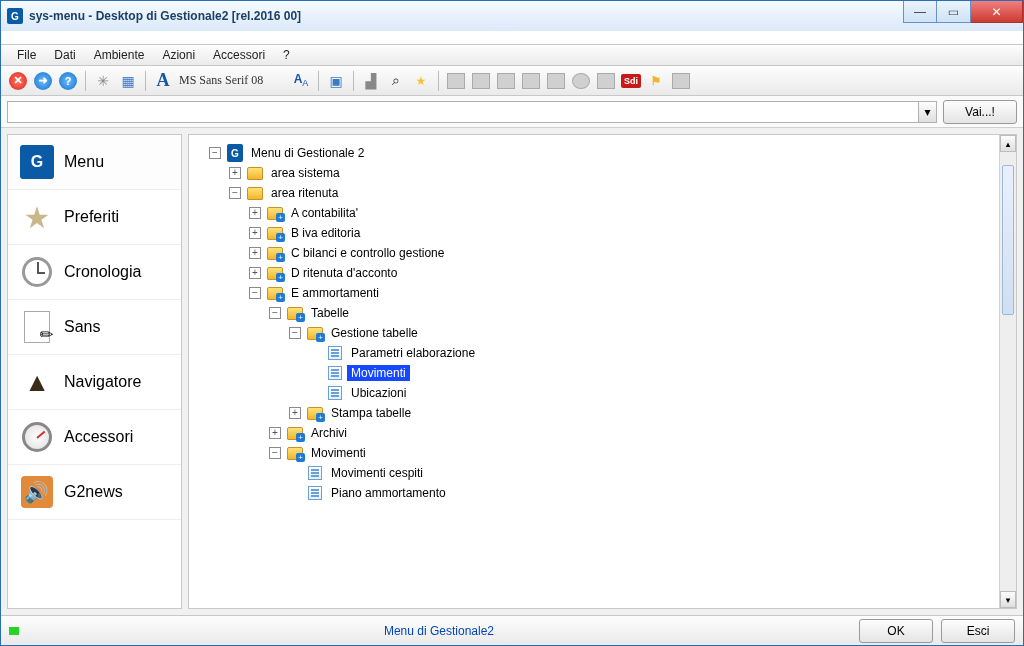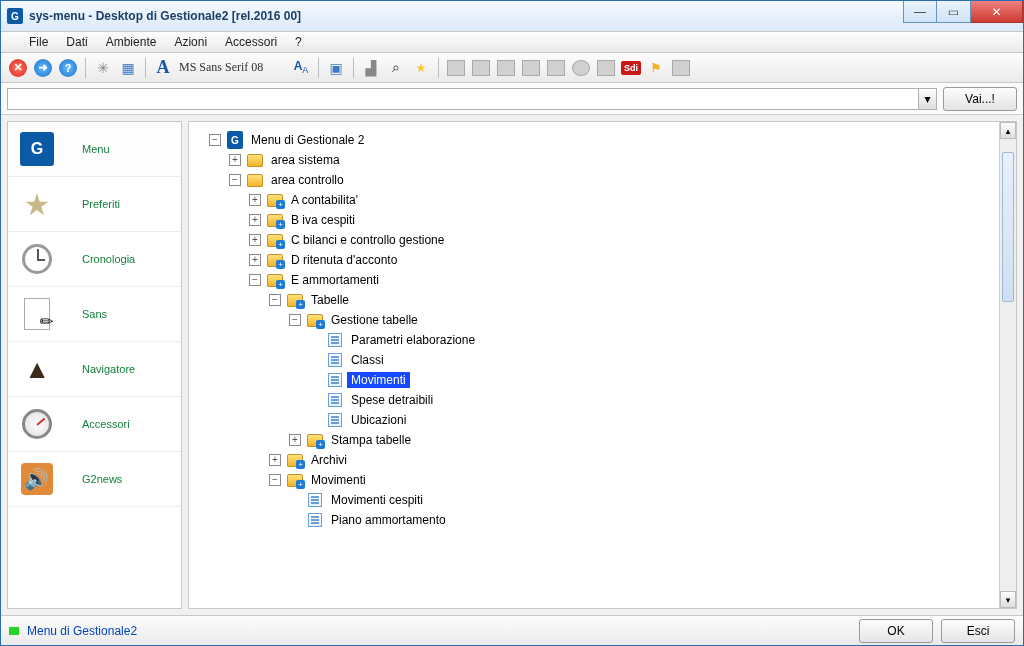--- a/index.html
+++ b/index.html
@@ -9,21 +9,21 @@
 
 .titlebar { height: 30px; background: linear-gradient(#f5faff,#dbe9f9); display: flex; align-items: center; padding-left: 6px; }
 .titlebar .app-icon { width:16px; height:16px; background:#0a5aa6; color:#fff; display:flex; align-items:center; justify-content:center; font-weight:bold; font-size:10px; margin-right:6px; border-radius:2px;}
 .titlebar .title { color:#1b3f66; flex:1;font-weight:bold; }
 .win-btns { display:flex; height:100%; }
 .win-btn { width:34px; height:22px; margin-top:0; border:1px solid #6693c4; border-top:none; display:flex; align-items:center; justify-content:center; background:linear-gradient(#eaf3fc,#cfe3f6); cursor:pointer;}
 .win-btn.close { width:52px; background:linear-gradient(#f08080,#cc3b2f); color:#fff; border-color:#a33; }
 .win-btn:not(.close){ color:#3a3a3a;}
 .win-btn + .win-btn { border-left:none;}
 
-.menubar { height:22px; background:linear-gradient(#fdfdfd,#eaeaea); border-top:1px solid #c8c8c8; border-bottom:1px solid #c8c8c8; display:flex; align-items:center; padding-left:20px; gap:2px;}
+.menubar { height:22px; background:linear-gradient(#fdfdfd,#eaeaea); border-top:1px solid #c8c8c8; border-bottom:1px solid #c8c8c8; display:flex; align-items:center; padding-left:8px; gap:2px;margin-top:13px;}
 .menubar span { padding:2px 8px; cursor:pointer; color:#222;}
 
 .toolbar { height:30px; background:linear-gradient(#fdfdfd,#eaeaea); border-bottom:1px solid #c8c8c8; display:flex; align-items:center; padding:0 6px; gap:3px; }
 .tbtn { width:22px; height:22px; display:flex; align-items:center; justify-content:center; cursor:pointer; border-radius:2px; }
 .tsep { width:1px; height:20px; background:#bcbcbc; margin:0 3px;}
 .circ { width:18px; height:18px; border-radius:50%; display:flex; align-items:center; justify-content:center; color:#fff; font-weight:bold; font-size:11px;}
 .circ.red{background:radial-gradient(#ff7b5e,#d22);} .circ.blue{background:radial-gradient(#6ebbff,#1170c9);} .circ.help{background:radial-gradient(#6ebbff,#1170c9);}
 .ico-font { color:#1657a6; font-size:18px; font-family:serif; font-weight:bold;}
 .ico-soft { color:#888; font-size:14px;}
 .ico-grey { background:#d0d0d0; width:18px; height:16px; border:1px solid #aaa;}
@@ -38,21 +38,21 @@
 .searchbar input { flex:1; height:22px; border:1px solid #b0b0b0; padding:0 6px; background:#fff;}
 .searchbar .dd { width:18px; height:22px; border:1px solid #b0b0b0; border-left:none; background:linear-gradient(#fdfdfd,#dedede); display:flex; align-items:center; justify-content:center; cursor:pointer; margin-left:-6px;}
 .btn { min-width:74px; height:24px; border:1px solid #9a9a9a; background:linear-gradient(#fdfdfd,#e4e4e4); border-radius:3px; cursor:pointer; padding:0 10px;}
 
 .body { flex:1; display:flex; background:#f1f1f1; overflow:hidden;}
 
 .sidebar { width:175px; background:#fff; border:1px solid #c8c8c8; margin:6px 0 6px 6px; display:flex; flex-direction:column; overflow:hidden;}
 .side-item { display:flex; align-items:center; gap:10px; padding:10px 12px; border-bottom:1px solid #eee; cursor:pointer;}
 .side-item.active { background:#fdfdfd;}
 .side-icon { width:34px; height:34px; display:flex; align-items:center; justify-content:center; border-radius:3px; font-size:20px;}
-.side-item .lbl { color:#15803d; font-size:11px;margin-left:18px;}
+.side-item .lbl { color:#000000; font-size:16px;}
 
 .treewrap { flex:1; background:#fff; border:1px solid #c8c8c8; margin:6px; position:relative; overflow:hidden;}
 .tree { position:absolute; inset:0; overflow:auto; padding:8px 4px 8px 0;}
 .node { display:flex; align-items:center; height:20px; white-space:nowrap;}
 .node .spacer{ display:inline-block; width:20px; height:20px; flex-shrink:0;}
 .exp { width:12px; height:12px; border:1px solid #8a8a8a; background:#fff; display:flex; align-items:center; justify-content:center; font-size:10px; line-height:1; cursor:pointer; margin-right:4px; color:#555; flex-shrink:0;}
 .exp.none { visibility:hidden;}
 .nicon { width:16px; height:16px; margin:0 4px 0 2px; flex-shrink:0; display:flex; align-items:center; justify-content:center;}
 .folder { width:16px; height:13px; background:linear-gradient(#ffe27a,#f2b52a); border:1px solid #c6922a; border-radius:2px 2px 1px 1px; position:relative;}
 .folder.plus::after{content:"+"; position:absolute; right:-3px; bottom:-3px; width:9px; height:9px; background:#1d7ad6; color:#fff; font-size:8px; border-radius:2px; line-height:9px; text-align:center;}
@@ -62,21 +62,21 @@
 .node .txt { padding:1px 4px; cursor:pointer;}
 .node.selected .txt { background:#1648ff; color:#fff;}
 
 .vscroll { position:absolute; right:0; top:0; bottom:0; width:17px; background:#eee; border-left:1px solid #d0d0d0;}
 .vscroll .up,.vscroll .down{height:17px;background:linear-gradient(#fdfdfd,#dedede);border:1px solid #bcbcbc;display:flex;align-items:center;justify-content:center;font-size:9px;}
 .vscroll .down{position:absolute;bottom:0;left:0;right:0;}
 .vscroll .thumb{position:absolute;left:2px;right:2px;top:30px;height:150px;background:linear-gradient(#e8f0fb,#cfdff2);border:1px solid #9fb8d4;border-radius:2px;}
 
 .statusbar { height:30px; background:linear-gradient(#fdfdfd,#eaeaea); border-top:1px solid #c8c8c8; display:flex; align-items:center; padding:0 8px; gap:8px;}
 .status-led { width:10px; height:8px; background:#28d328;}
-.statusbar .stxt { color:#0046b8; flex:1;}
+.statusbar .stxt { color:#0046b8; flex:1;text-align:center;}
 </style>
 </head>
 <body>
 
 <div class="window">
 
   <div class="titlebar">
     <div class="app-icon">G</div>
     <div class="title">sys-menu - Desktop di Gestionale2  [rel.2016 00]</div>
     <div class="win-btns">
@@ -247,41 +247,41 @@
             </span>
             <span class="txt">area sistema</span>
           </div>
           <div class="node">
             <span class="spacer"></span>
             <span class="spacer"></span>
             <span class="exp">−</span>
             <span class="nicon">
               <div class="folder"></div>
             </span>
-            <span class="txt">area controllo</span>
+            <span class="txt">area ritenuta</span>
           </div>
           <div class="node">
             <span class="spacer"></span>
             <span class="spacer"></span>
             <span class="spacer"></span>
             <span class="exp">+</span>
             <span class="nicon">
               <div class="folder plus"></div>
             </span>
             <span class="txt">A contabilita'</span>
           </div>
           <div class="node">
             <span class="spacer"></span>
             <span class="spacer"></span>
             <span class="spacer"></span>
             <span class="exp">+</span>
             <span class="nicon">
               <div class="folder plus"></div>
             </span>
-            <span class="txt">B iva cespiti</span>
+            <span class="txt">B iva editoria</span>
           </div>
           <div class="node">
             <span class="spacer"></span>
             <span class="spacer"></span>
             <span class="spacer"></span>
             <span class="exp">+</span>
             <span class="nicon">
               <div class="folder plus"></div>
             </span>
             <span class="txt">C bilanci e controllo gestione</span>
@@ -335,58 +335,32 @@
             <span class="spacer"></span>
             <span class="spacer"></span>
             <span class="spacer"></span>
             <span class="spacer"></span>
             <span class="exp none">+</span>
             <span class="nicon">
               <div class="leaf"></div>
             </span>
             <span class="txt">Parametri elaborazione</span>
           </div>
-          <div class="node">
+          <div class="node selected">
             <span class="spacer"></span>
             <span class="spacer"></span>
             <span class="spacer"></span>
             <span class="spacer"></span>
             <span class="spacer"></span>
             <span class="spacer"></span>
             <span class="exp none">+</span>
             <span class="nicon">
               <div class="leaf"></div>
             </span>
-            <span class="txt">Classi</span>
-          </div>
-          <div class="node selected">
-            <span class="spacer"></span>
-            <span class="spacer"></span>
-            <span class="spacer"></span>
-            <span class="spacer"></span>
-            <span class="spacer"></span>
-            <span class="spacer"></span>
-            <span class="exp none">+</span>
-            <span class="nicon">
-              <div class="leaf"></div>
-            </span>
             <span class="txt">Movimenti</span>
-          </div>
-          <div class="node">
-            <span class="spacer"></span>
-            <span class="spacer"></span>
-            <span class="spacer"></span>
-            <span class="spacer"></span>
-            <span class="spacer"></span>
-            <span class="spacer"></span>
-            <span class="exp none">+</span>
-            <span class="nicon">
-              <div class="leaf"></div>
-            </span>
-            <span class="txt">Spese detraibili</span>
           </div>
           <div class="node">
             <span class="spacer"></span>
             <span class="spacer"></span>
             <span class="spacer"></span>
             <span class="spacer"></span>
             <span class="spacer"></span>
             <span class="spacer"></span>
             <span class="exp none">+</span>
             <span class="nicon">

